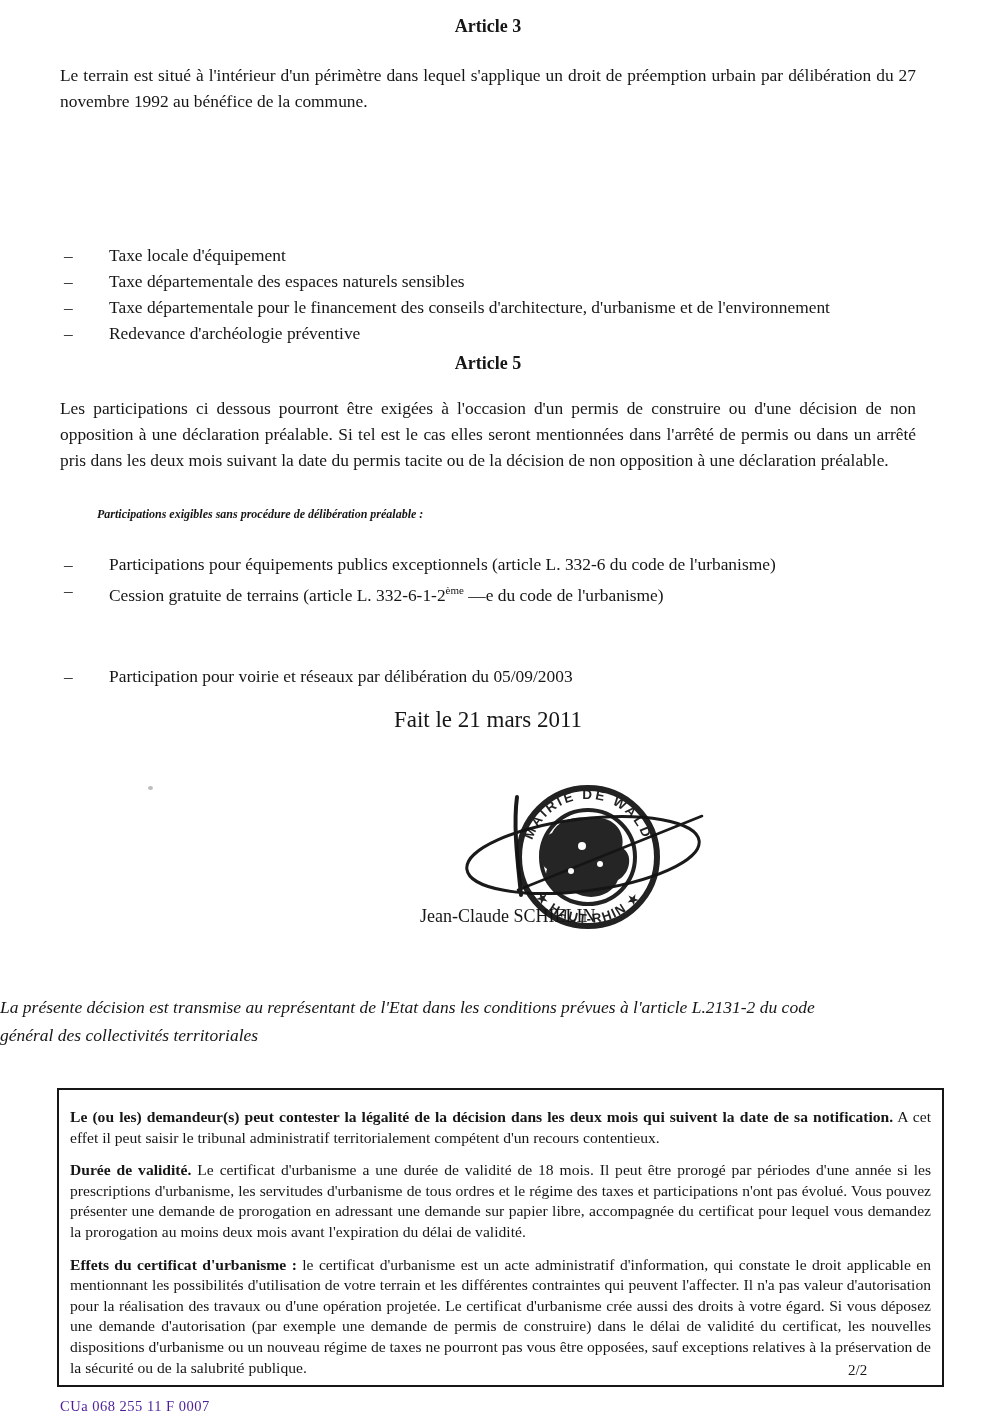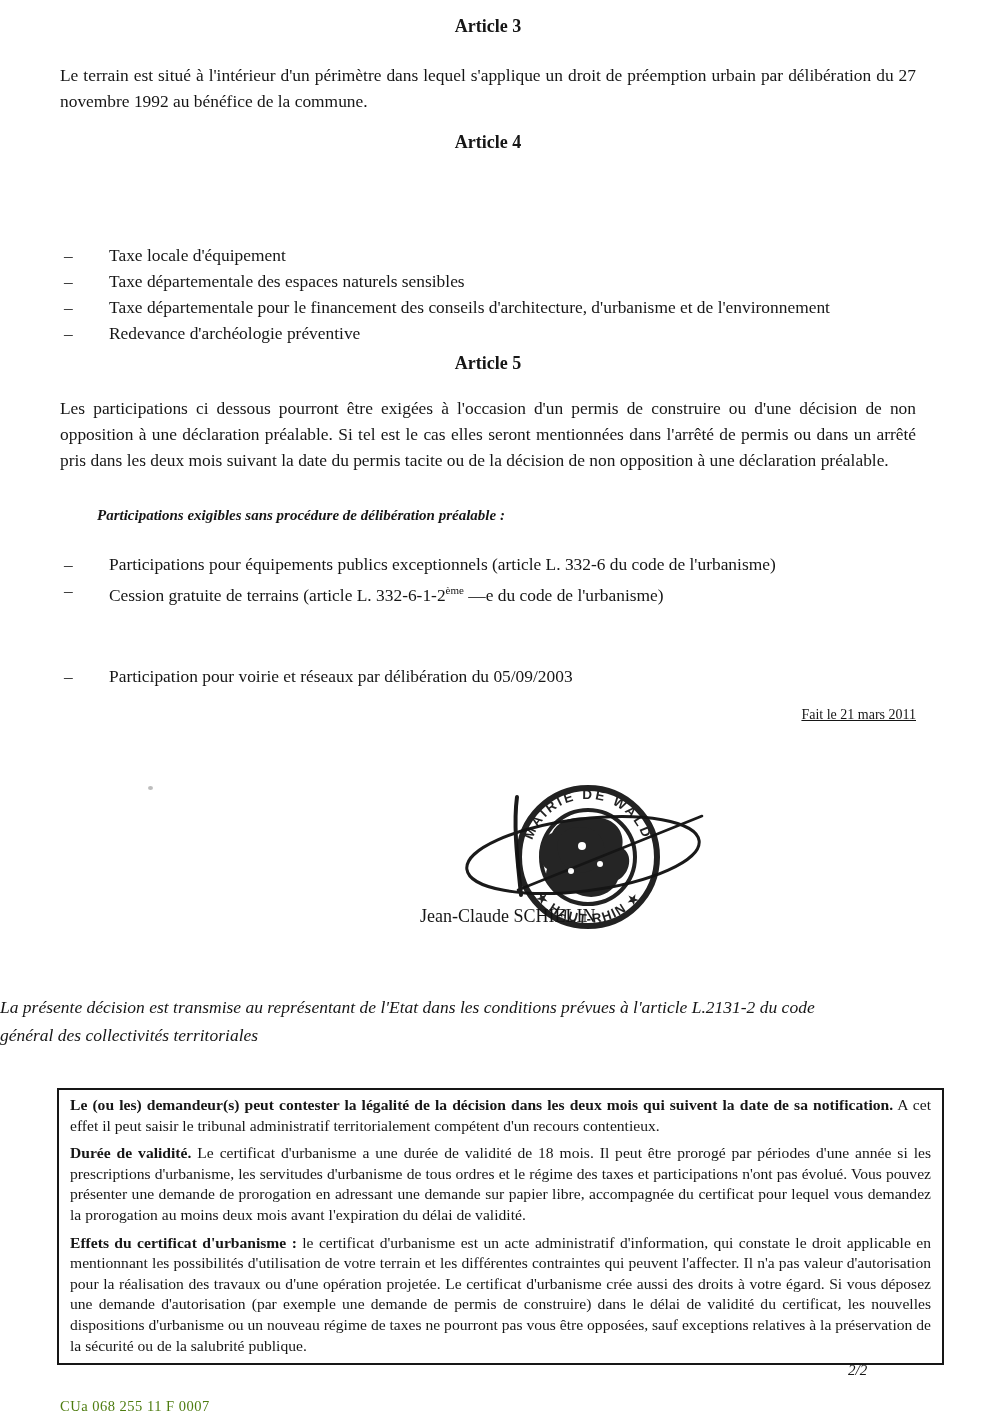--- a/index.html
+++ b/index.html
@@ -9,47 +9,46 @@
   }
   .abs { position:absolute; }
   .col { left:60px; width:856px; }
   .art-title { font-weight:bold; font-size:18px; text-align:center; }
   .body-text { font-size:17.4px; line-height:26px; text-align:justify; text-align-last:left; }
   .list { font-size:17.4px; line-height:26px; }
   .li { display:flex; }
   .li .dash { width:45px; padding-left:4px; flex:0 0 45px; }
   .li .li-text { flex:1 1 auto; }
   sup.sm { font-size:11px; }
-  .sub-head { font-style:italic; font-weight:bold; font-size:15px; }
-  .center-line { text-align:right; font-size:14px;text-decoration:underline; }
+  .sub-head { font-style:italic; font-weight:bold; font-size:12px; }
+  .center-line { text-align:center; font-size:23px; }
   .sig-lines { font-size:17.5px; line-height:27px; }
   .sig-name { font-size:18px; }
   .transmission { width:100%; text-align:left; font-style:italic; font-size:17.5px; line-height:28px; }
   .transmission .inner { display:inline-block; max-width:850px; }
   .notice-box {
     left:57px; width:887px; box-sizing:border-box;
     border:2px solid #161616; padding:5px 11px 7px 11px;
     font-size:15.6px; line-height:20.6px;
   }
-  .notice-box p { margin:0 0 7px 0; text-align:justify; text-align-last:left; }
+  .notice-box p { margin:12px 0 7px 0; text-align:justify; text-align-last:left; }
   .notice-box p:last-child { margin-bottom:0; }
-  .pg-num { font-size:15px;font-style:italic; }
-  .doc-code { font-size:14.5px; letter-spacing:0.5px; color:#4d7c0f; }
+  .pg-num { font-size:15px; }
+  .doc-code { font-size:14.5px; letter-spacing:0.5px; color:#4c1d95; }
   .stamp-svg { position:absolute; left:368px; top:772px; width:344px; height:168px; pointer-events:none; }
   .speck { position:absolute; left:148px; top:786px; width:5px; height:4px; border-radius:50%; background:#bdbdbd; }
 </style>
 </head>
 <body>
 
 <div class="page">
 
   <div class="abs col art-title" style="top:16px;">Article 3</div>
   <div class="abs col body-text" style="top:62px;">Le terrain est situé à l'intérieur d'un périmètre dans lequel s'applique un droit de préemption urbain par délibération du 27 novembre 1992 au bénéfice de la commune.</div>
 
-  <div class="abs col art-title" style="top:132px;">Article 4</div>
   <div class="abs col list" style="top:242px;">
     <div class="li">
       <span class="dash">–</span>
       <span class="li-text">Taxe locale d'équipement</span>
     </div>
     <div class="li">
       <span class="dash">–</span>
       <span class="li-text">Taxe départementale des espaces naturels sensibles</span>
     </div>
     <div class="li">

